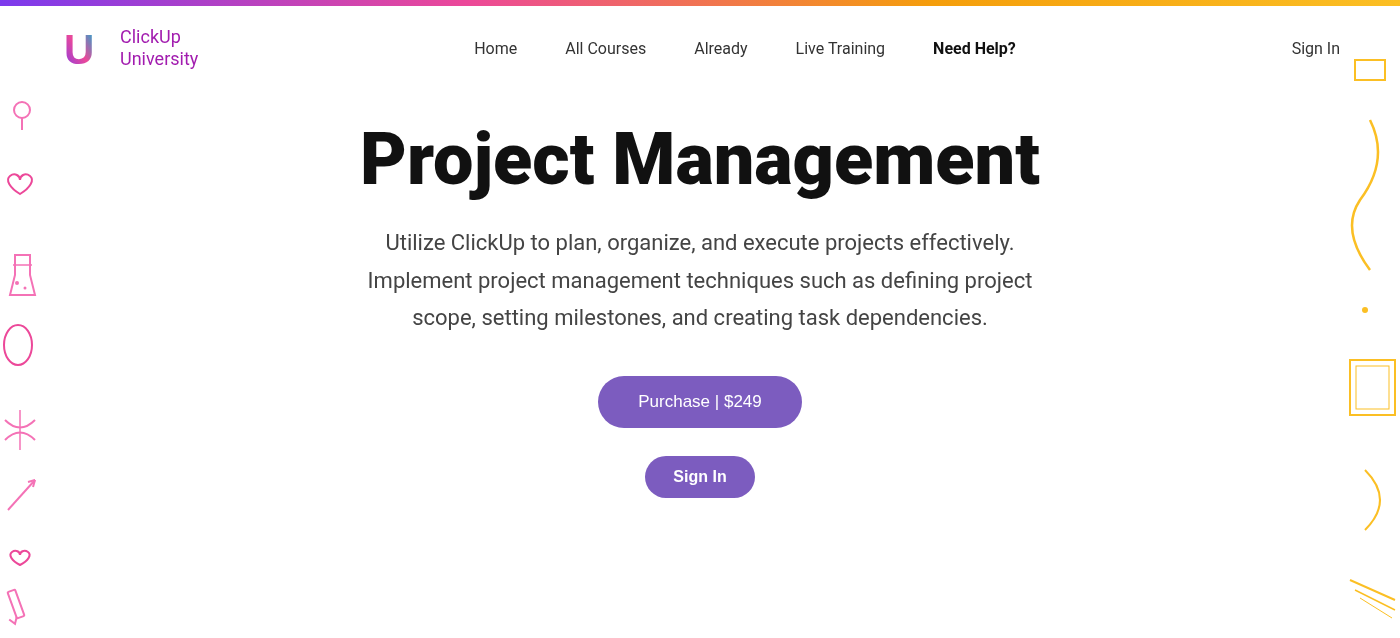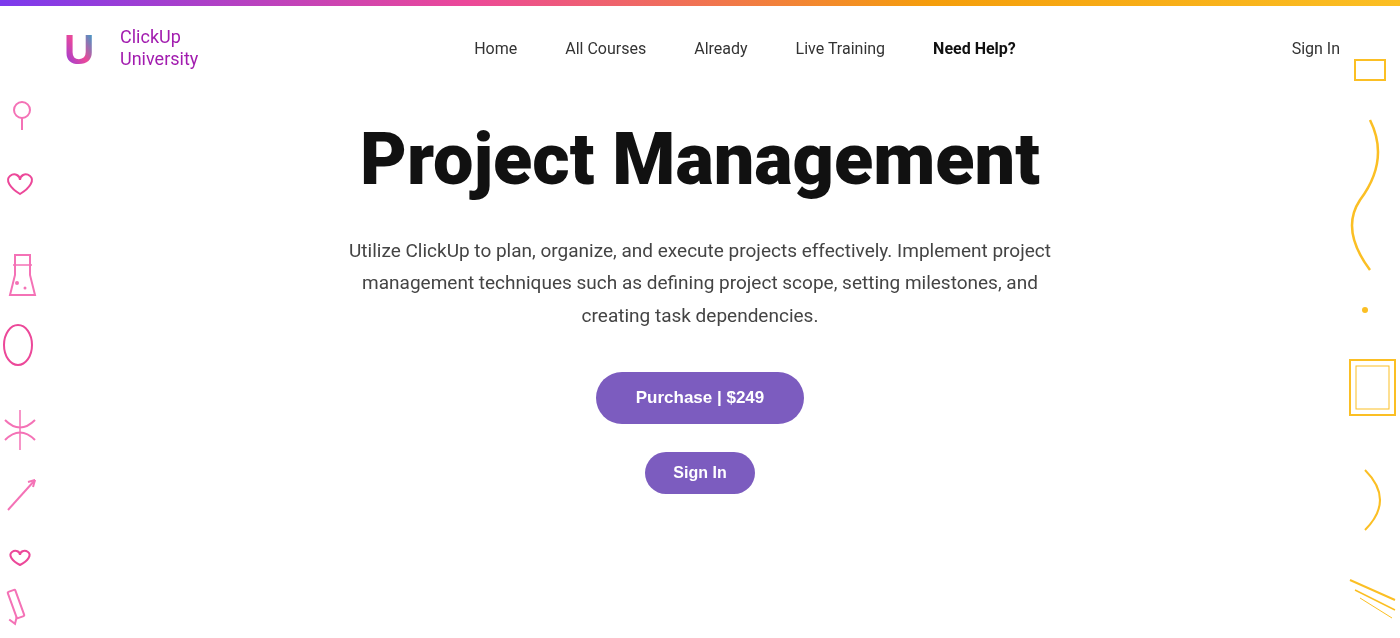--- a/index.html
+++ b/index.html
@@ -82,39 +82,39 @@
       text-align: center;
       position: relative;
       z-index: 2;
     }
 
     .page-title {
       font-size: 72px;
       font-weight: 900;
       color: #111;
       line-height: 1.1;
-      margin-bottom: 36px;
+      margin-bottom: 25px;
     }
 
     .page-description {
-      font-size: 19px;
+      font-size: 22px;
       color: #444;
       line-height: 1.7;
       max-width: 720px;
       margin-bottom: 40px;
     }
 
     .purchase-btn {
       background: #7c5cbf;
       color: #fff;
       border: none;
       border-radius: 30px;
       padding: 16px 40px;
       font-size: 17px;
-      font-weight: 700;
+      font-weight: 400;
       cursor: pointer;
       margin-bottom: 28px;
     }
 
     .already-purchased {
       display: flex;
       align-items: center;
       gap: 16px;
       font-size: 20px;
       color: #111;

